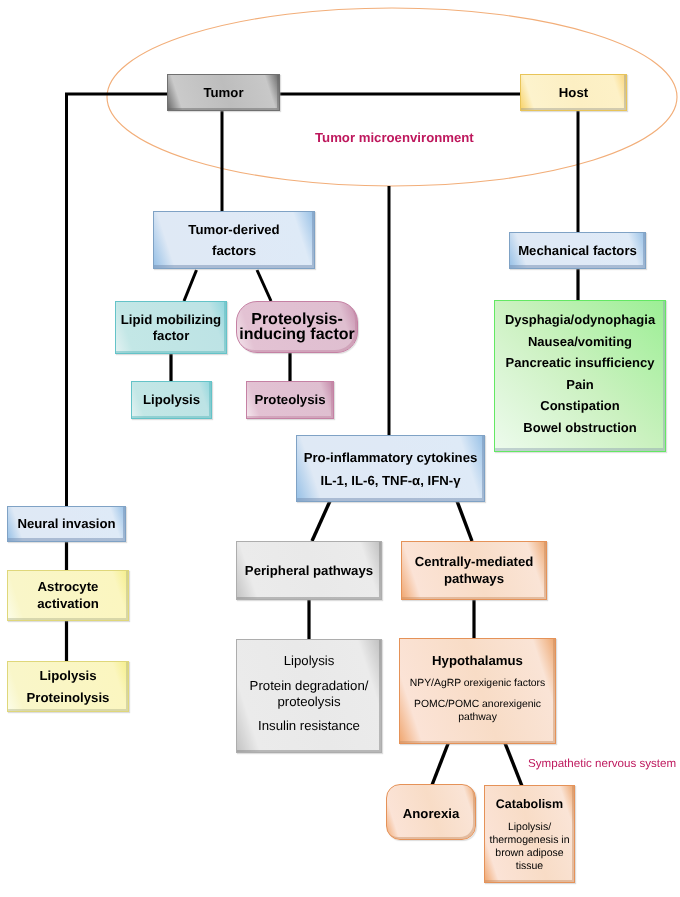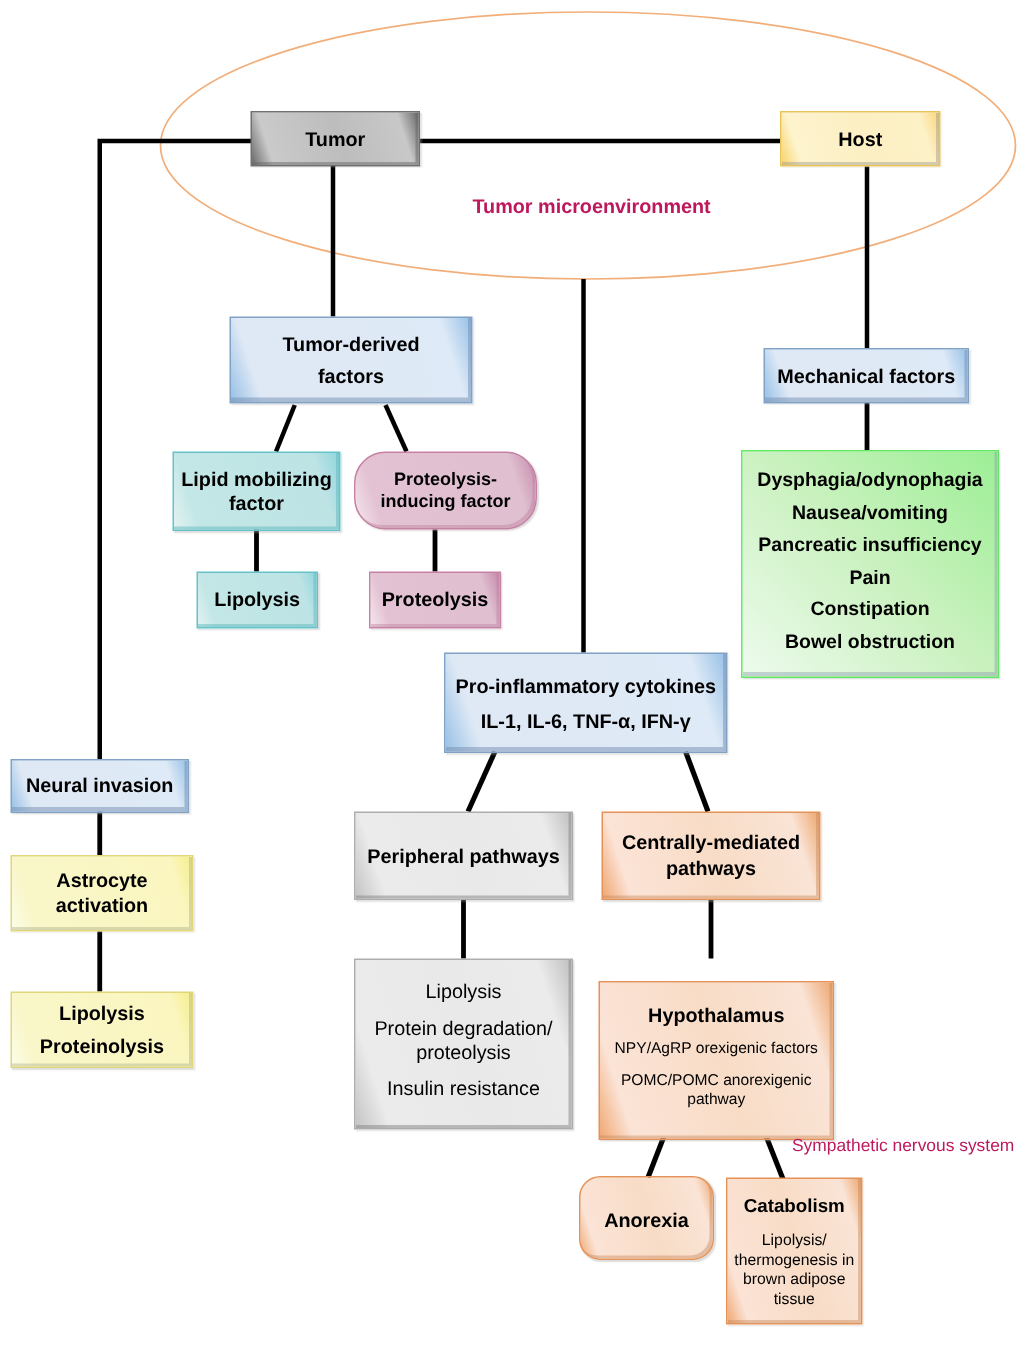--- a/index.html
+++ b/index.html
@@ -105,21 +105,21 @@
 
   <div class="node sk-blue" style="left:509px;top:232px;width:137px;height:37px;font-size:13.2px;">
     <span class="ln b">Mechanical factors</span>
   </div>
 
   <div class="node sk-cyan" style="left:115px;top:301px;width:112px;height:53px;font-size:13.2px;line-height:15.3px;">
     <span class="ln b">Lipid mobilizing</span>
     <span class="ln b">factor</span>
   </div>
 
-  <div class="node sk-pink" style="left:236px;top:301px;width:122px;height:52px;font-size:12px;line-height:15.3px;border-radius:21px;">
+  <div class="node sk-pink" style="left:236px;top:301px;width:122px;height:52px;font-size:16px;line-height:15.3px;border-radius:21px;">
     <span class="ln b">Proteolysis-</span>
     <span class="ln b">inducing factor</span>
   </div>
 
   <div class="node sk-cyan" style="left:131px;top:381px;width:81px;height:38px;font-size:13.2px;">
     <span class="ln b">Lipolysis</span>
   </div>
 
   <div class="node sk-pink" style="left:246px;top:381px;width:88px;height:38px;font-size:13.2px;">
     <span class="ln b">Proteolysis</span>
@@ -162,21 +162,21 @@
     <span class="ln b">pathways</span>
   </div>
 
   <div class="node sk-graylight" style="left:236px;top:639px;width:146px;height:114px;font-size:13.2px;font-weight:normal;line-height:16.5px;padding-bottom:5px;">
     <span class="ln">Lipolysis</span>
     <span class="ln" style="margin-top:8.7px;">Protein degradation/</span>
     <span class="ln">proteolysis</span>
     <span class="ln" style="margin-top:6.9px;">Insulin resistance</span>
   </div>
 
-  <div class="node sk-orange" style="left:399px;top:654px;width:157px;height:106px;font-size:10.4px;font-weight:normal;line-height:13px;justify-content:flex-start;padding-top:14px;">
+  <div class="node sk-orange" style="left:399px;top:638px;width:157px;height:106px;font-size:10.4px;font-weight:normal;line-height:13px;justify-content:flex-start;padding-top:14px;">
     <span class="ln b" style="font-size:13.2px;line-height:15px;">Hypothalamus</span>
     <span class="ln" style="margin-top:9.3px;">NPY/AgRP orexigenic factors</span>
     <span class="ln" style="margin-top:8px;">POMC/POMC anorexigenic</span>
     <span class="ln">pathway</span>
   </div>
 
   <div class="label-free" style="left:528px;top:757px;font-size:11.6px;line-height:13px;">
     <span>Sympathetic nervous system</span>
   </div>
 

